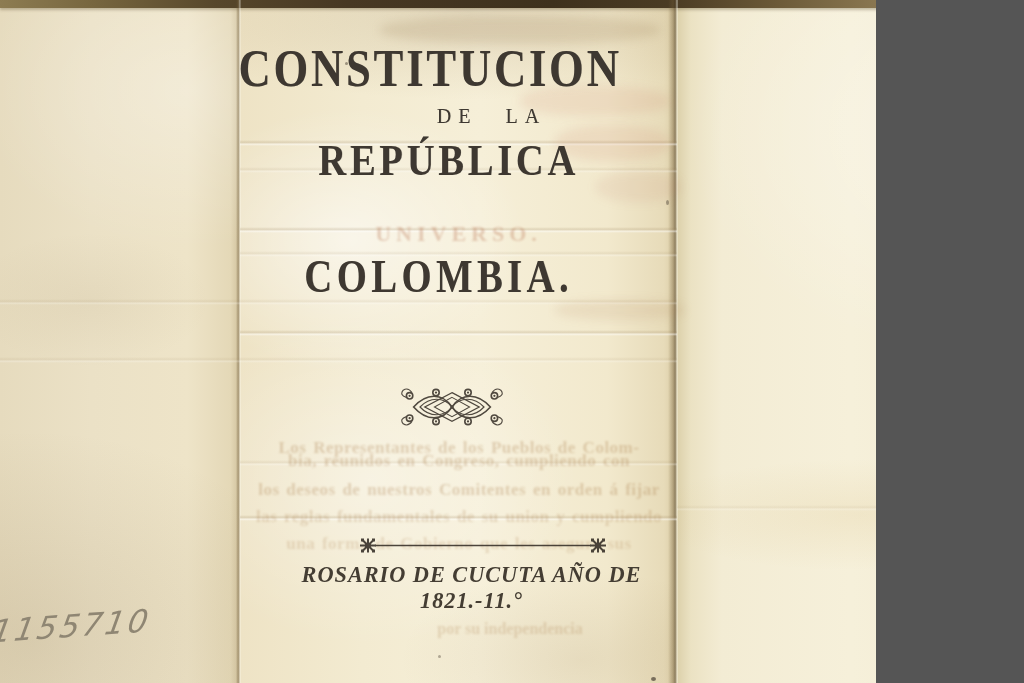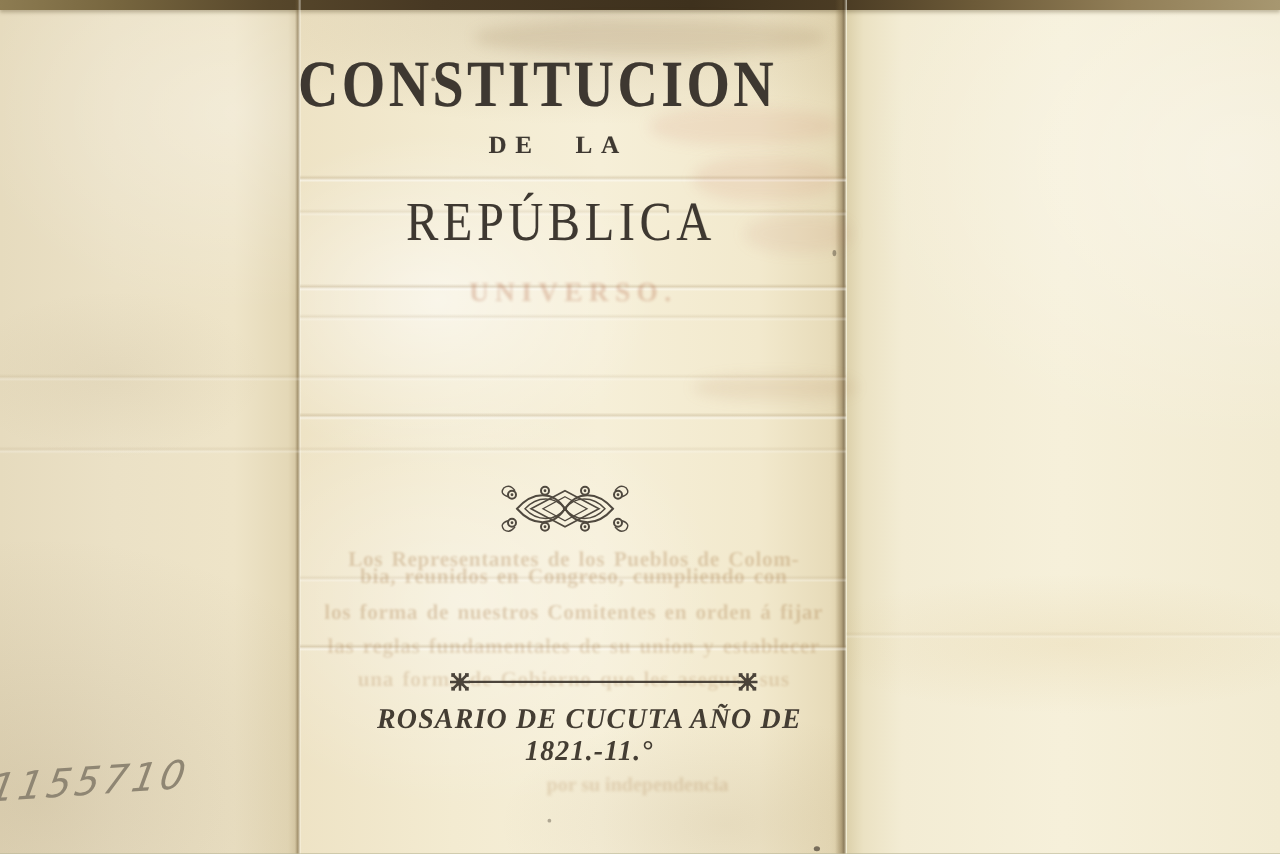--- a/index.html
+++ b/index.html
@@ -1,19 +1,19 @@
 <!DOCTYPE html>
 <html><head>
 <meta charset="utf-8">
 <style>
   html,body{margin:0;padding:0;background:#555;}
   .photo{
-    position:relative;width:1024px;height:683px;overflow:hidden;
+    position:relative;width:876px;height:683px;overflow:hidden;
     font-family:"Liberation Serif","DejaVu Serif",serif;
-    background:#fef9c3;
+    background:#ffffff;
   }
   .abs{position:absolute;}
 
   
   .page-left{
     left:0;top:0;width:240px;height:683px;
     background:
       radial-gradient(420px 300px at 30px 640px, rgba(120,95,55,.14), transparent 70%),
       radial-gradient(300px 220px at 190px 90px, rgba(255,255,255,.28), transparent 72%),
       radial-gradient(160px 90px at 90px 300px, rgba(140,115,70,.08), transparent 75%),
@@ -60,23 +60,23 @@
 
   
   .smudge{filter:blur(5px);border-radius:45%;}
 
   
   .col{left:240px;width:437px;text-align:center;color:#3e3831;}
   .col span.t{display:inline-block;}
   .ink{text-shadow:.4px .4px 0 rgba(62,56,49,.28);}
   .title1{top:40px;font-size:48px;font-weight:bold;letter-spacing:3px;}
   .title1 span.t{transform:translateX(-28px) scale(.93,1.1);}
-  .title2{top:105px;font-size:20px;font-weight:bold;letter-spacing:7px;word-spacing:16px;}
+  .title2{top:105px;font-size:20px;font-weight:normal;letter-spacing:7px;word-spacing:16px;padding-left:45px;}
   .title2 span.t{transform:translateX(-12px);}
-  .title3{top:154px;font-size:42px;font-weight:normal;letter-spacing:4px;}
+  .title3{top:136px;font-size:42px;font-weight:bold;letter-spacing:4px;}
   .title3 span.t{transform:translateX(-10px) scale(.92,1.05);}
   .title4{top:204px;font-size:34px;font-weight:bold;letter-spacing:2px;}
   .title4 span.t{transform:translateX(-20px);position:relative;}
   .title4 .mark{position:absolute;top:-10px;left:58%;font-size:15px;opacity:.7;}
   .title5{top:251px;font-size:44px;font-weight:bold;letter-spacing:5px;}
   .title5 span.t{transform:translateX(-20px) scale(.88,1.05);}
   .imprint1{top:562px;font-size:23px;font-weight:bold;font-style:italic;letter-spacing:1px;color:#443d33;}
   .imprint1 span.t{transform:translateX(13px) scale(.97,1);}
   .imprint2{top:585px;font-size:20px;font-weight:bold;font-style:italic;letter-spacing:.5px;color:#443d33;}
   .imprint2 span.t{transform:translateX(-4px) scale(.95,1);}
@@ -123,20 +123,21 @@
 
   <div class="abs smudge" style="left:380px;top:16px;width:280px;height:28px;background:rgba(140,110,70,.16)"></div>
   <div class="abs smudge" style="left:520px;top:86px;width:150px;height:30px;background:rgba(195,115,90,.12)"></div>
   <div class="abs smudge" style="left:555px;top:125px;width:115px;height:36px;background:rgba(195,115,90,.12)"></div>
   <div class="abs smudge" style="left:596px;top:172px;width:85px;height:30px;background:rgba(190,120,95,.10)"></div>
   <div class="abs smudge" style="left:555px;top:300px;width:130px;height:20px;background:rgba(170,125,80,.12)"></div>
 
   <div class="abs col ink title1"><span class="t">CONSTITUCION</span></div>
   <div class="abs col ink title2"><span class="t">DE LA</span></div>
   <div class="abs col ink title3"><span class="t">REPÚBLICA</span></div>
+  <div class="abs col ink title5"><span class="t">COLOMBIA.</span></div>
 
   <div class="abs ghost-universo"><span class="t">UNIVERSO.</span></div>
 
   <div class="abs" style="left:396px;top:387px;width:112px;height:40px">
     <svg width="112" height="40" viewBox="0 0 140 48" style="opacity:.88">
       <g stroke="#39322a" fill="none" stroke-width="2">
         <path d="M22 24 C38 6, 58 6, 70 24 C82 42, 102 42, 118 24 C102 6, 82 6, 70 24 C58 42, 38 42, 22 24 Z"></path>
         <path d="M30 24 C42 11, 60 11, 70 24 C80 37, 98 37, 110 24 C98 11, 80 11, 70 24 C60 37, 42 37, 30 24 Z" stroke-width="1.4"></path>
         <path d="M70 6 L104 24 L70 42 L36 24 Z" stroke-width="1.6"></path>
         <path d="M70 12 L92 24 L70 36 L48 24 Z" stroke-width="1.3"></path>
@@ -162,22 +163,22 @@
           <circle cx="50" cy="42" r="1.4"></circle>
           <circle cx="90" cy="42" r="1.4"></circle>
           <circle cx="123" cy="38" r="1.4"></circle>
         <circle cx="70" cy="24" r="2.2"></circle>
       </g>
     </svg>
   </div>
 
   <div class="abs ghost ghost-line" style="top:438px">Los Representantes de los Pueblos de Colom-</div>
   <div class="abs ghost ghost-line" style="top:451px">bia, reunidos en Congreso,  cumpliendo con</div>
-  <div class="abs ghost ghost-line" style="top:480px">los forma de nuestros Comitentes en orden á fijar</div>
-  <div class="abs ghost ghost-line" style="top:507px;opacity:.22">las reglas fundamentales de su union y establecer</div>
+  <div class="abs ghost ghost-line" style="top:480px">los deseos de nuestros Comitentes en orden á fijar</div>
+  <div class="abs ghost ghost-line" style="top:507px;opacity:.22">las reglas fundamentales de su union y cumpliendo</div>
   <div class="abs ghost ghost-line" style="top:534px;opacity:.20">una forma de Gobierno que les asegure sus</div>
 
   <div class="abs" style="left:358px;top:536px;width:250px;height:20px">
     <svg width="250" height="20" viewBox="0 0 250 20" style="opacity:.9">
       <line x1="17" y1="9.5" x2="233" y2="9.5" stroke="#39322a" stroke-width="1.7"></line>
       <g stroke="#39322a" stroke-width="2">
         <g transform="translate(10,9.5)">
           <path d="M-8 0 L8 0 M0 -7 L0 7 M-5.5 -5.5 L5.5 5.5 M-5.5 5.5 L5.5 -5.5"></path>
         </g>
         <g transform="translate(240,9.5)">

